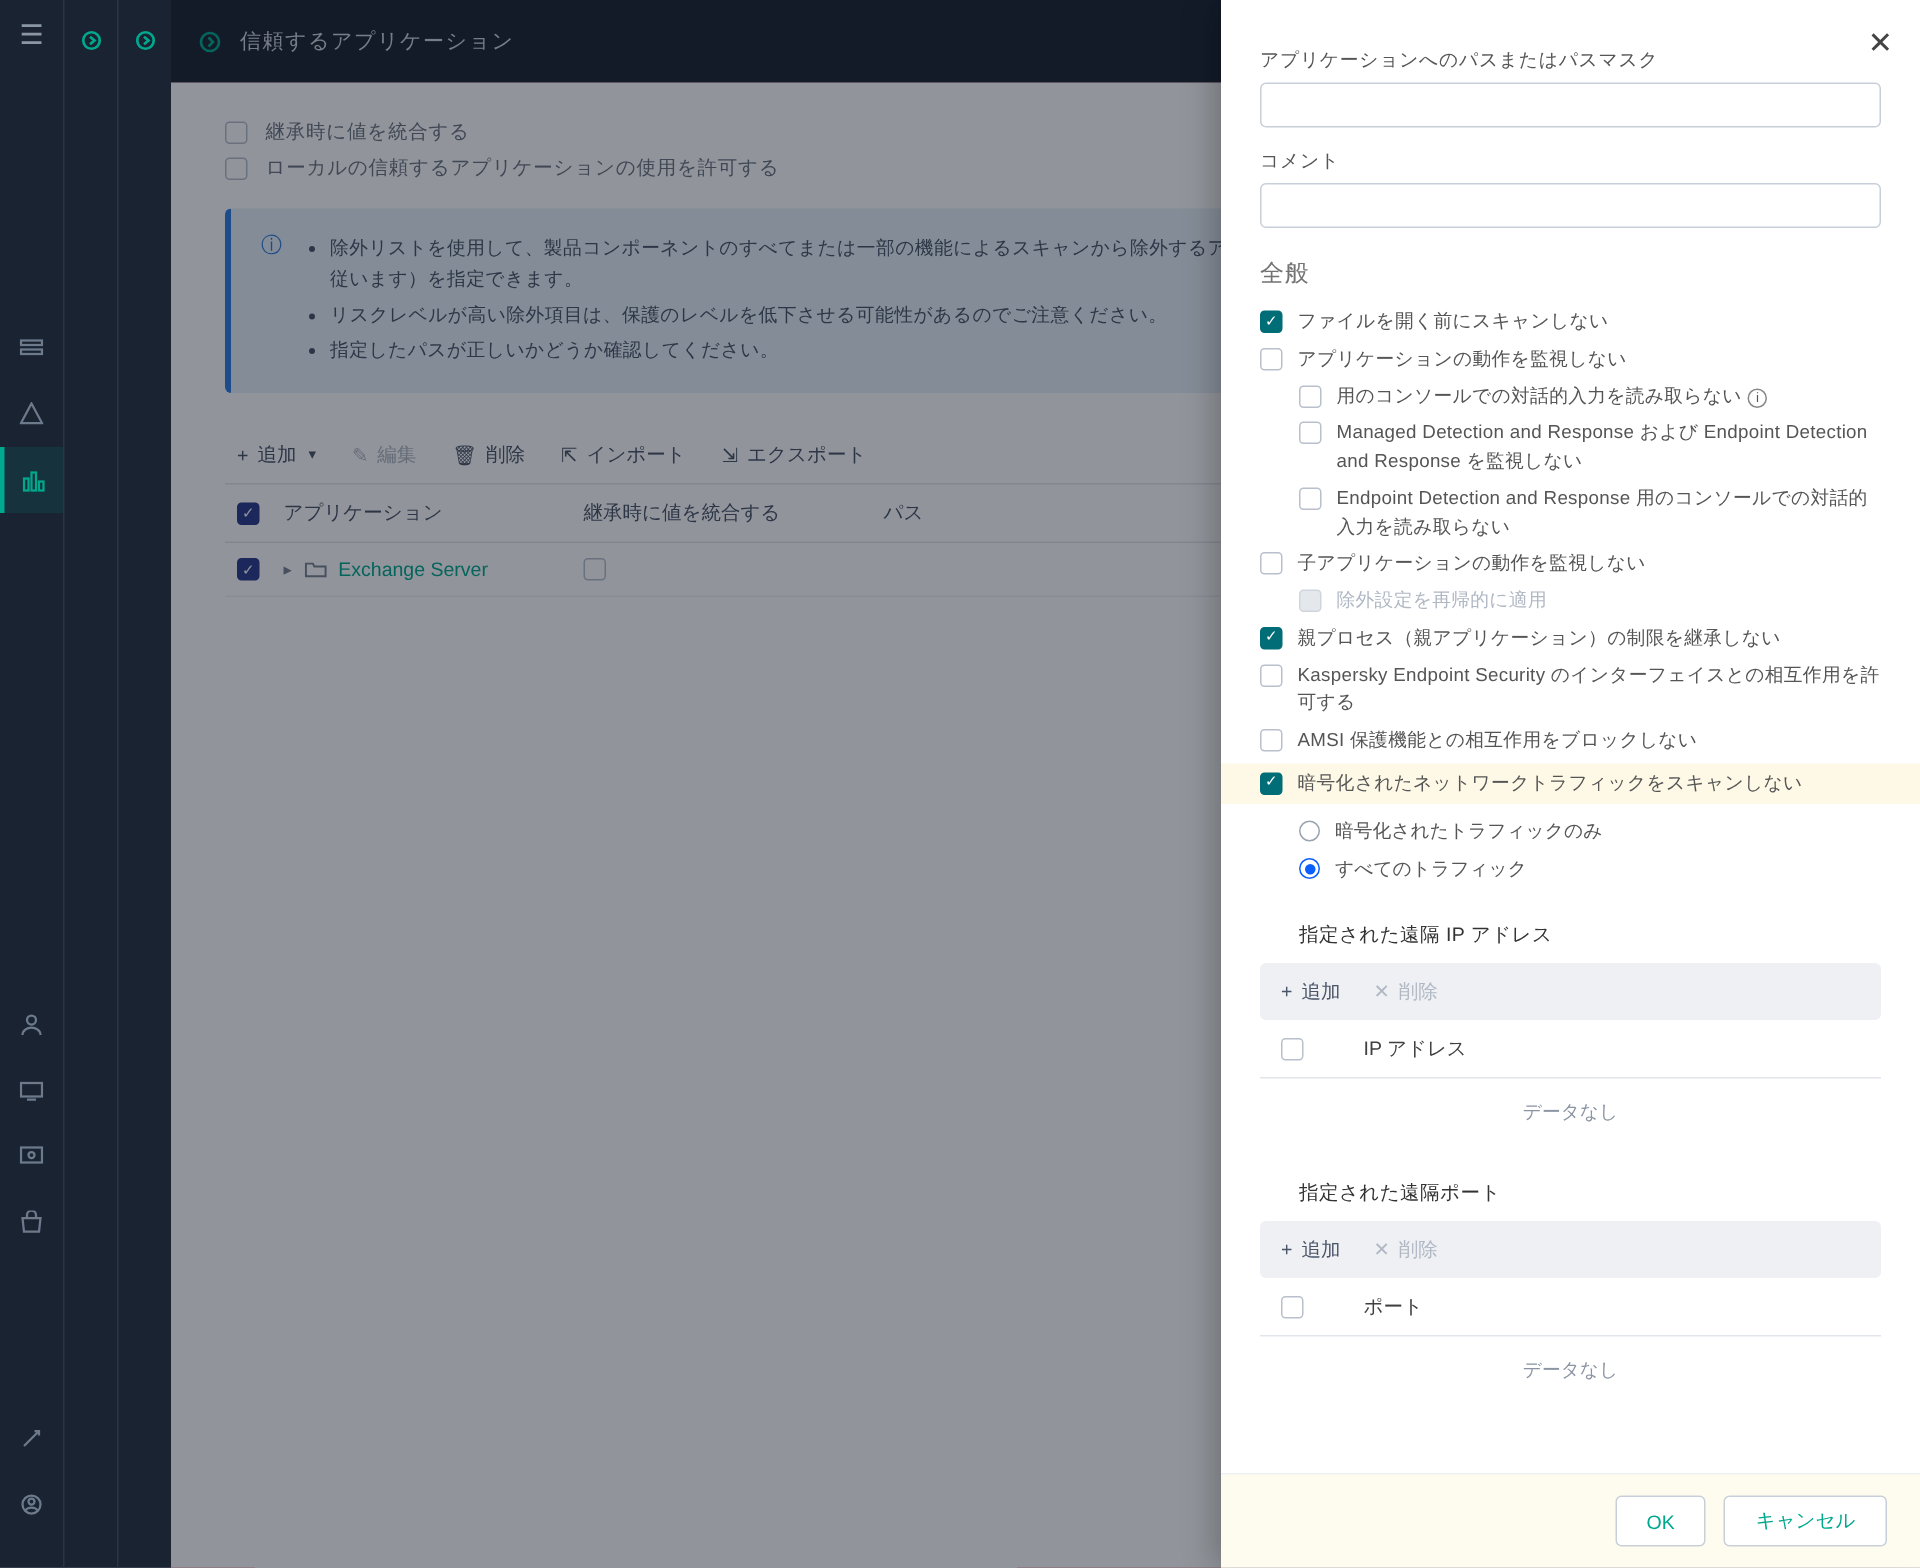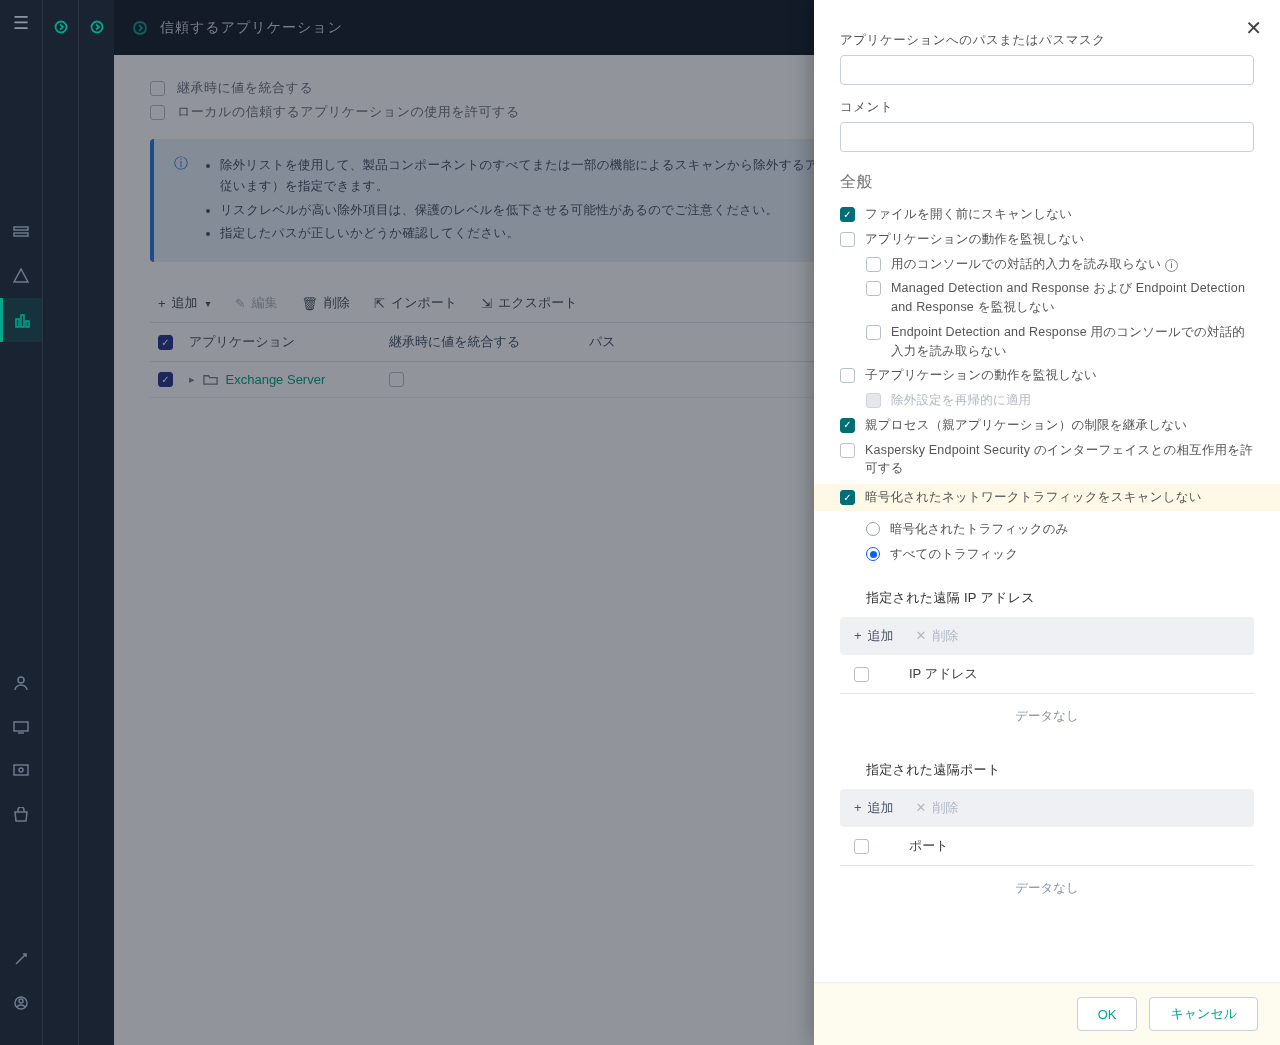--- a/index.html
+++ b/index.html
@@ -316,20 +316,24 @@
         <span class="pchk-label disabled">除外設定を再帰的に適用</span>
       </div>
       <div class="pchk-row">
         <span class="pchk checked">✓</span>
         <span class="pchk-label">親プロセス（親アプリケーション）の制限を継承しない</span>
       </div>
       <div class="pchk-row">
         <span class="pchk"></span>
         <span class="pchk-label">Kaspersky Endpoint Security のインターフェイスとの相互作用を許可する</span>
       </div>
+      <div class="pchk-row">
+        <span class="pchk"></span>
+        <span class="pchk-label">AMSI 保護機能との相互作用をブロックしない</span>
+      </div>
 
       <div class="highlight-row">
         <div class="pchk-row">
           <span class="pchk checked">✓</span>
           <span class="pchk-label">暗号化されたネットワークトラフィックをスキャンしない</span>
         </div>
       </div>
 
       <div class="radio-group">
         <div class="radio-row">

